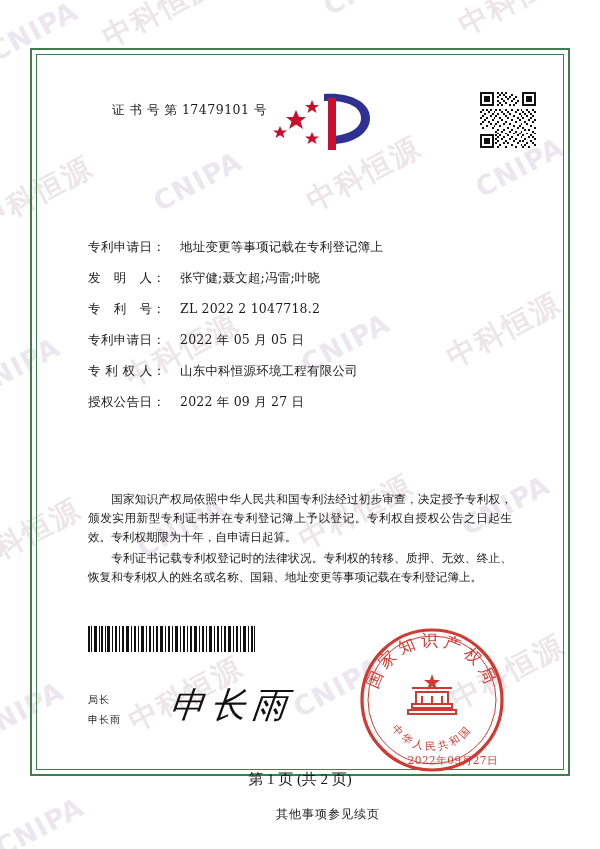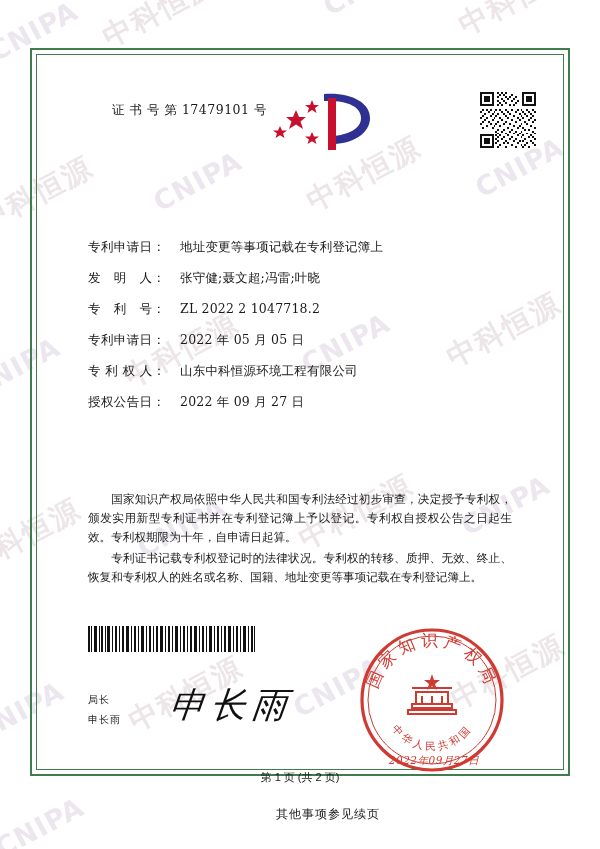--- a/index.html
+++ b/index.html
@@ -193,26 +193,25 @@
     left: 306px;
     top: 556px;
     width: 148px;
     height: 148px;
   }
   .seal-date {
     position: absolute;
     left: 318px;
     top: 684px;
     width: 128px;
-    text-align: center;
+    text-align: right;
     color: #cf3a32;
     font-size: 10.5px;
     font-family: "DejaVu Serif", "Liberation Serif", serif;
     letter-spacing: 0.5px;
-    font-style: italic;
   }
 
   .signoff {
     position: absolute;
     left: 36px;
     top: 620px;
     font-size: 10px;
     line-height: 20px;
     color: #1a1a1a;
     font-family: "DejaVu Serif", "Liberation Serif", serif;
@@ -229,23 +228,23 @@
     letter-spacing: 6px;
     transform: skewX(-6deg);
   }
 
   .pagefoot {
     position: absolute;
     left: 0;
     top: 700px;
     width: 496px;
     text-align: center;
-    font-size: 11px;
+    font-size: 15px;
     color: #1a1a1a;
-    font-family: Liberation Sans, sans-serif;
+    font-family: Liberation Serif, serif;
   }
 
   .footer-note {
     position: absolute;
     left: 0;
     top: 806px;
     width: 600px;
     text-align: center;
     font-size: 12px;
     color: #1a1a1a;

